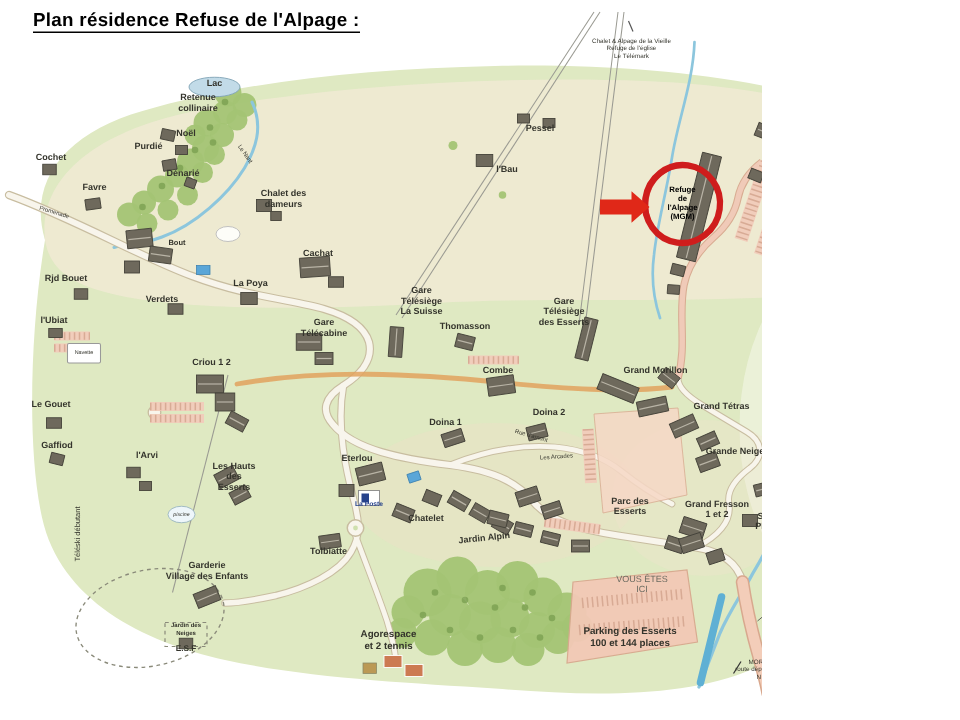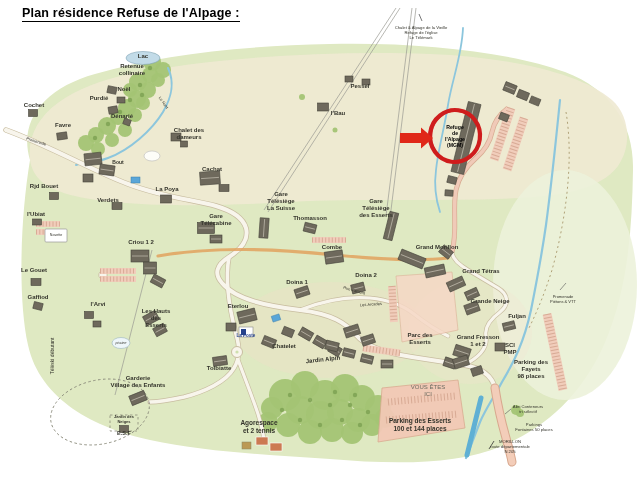--- a/index.html
+++ b/index.html
@@ -1,16 +1,16 @@
 <!DOCTYPE html>
 <html style="--paper: #ffffff; --green: #dfe9c2; --beige: #efe9d3; --meadow: #ecf2da; --forest: #a3c474; --forestDark: #7ea254; --river: #8cc6dd; --torrent: #5fb0d4; --roadFill: #f8f5ec; --roadEdge: #c8bda0; --orange: #e2a25e; --parkFill: #f2c9b6; --parkEdge: #d8a88e; --building: #6e695c; --buildingEdge: #45433a; --label: #34342c; --red: #cf1d1d; --redArrow: #e02818;"><head>
 <meta charset="utf-8">
 <style>
   html,body{margin:0;padding:0;background:#fff;}
-  .page{position:relative;width:640px;height:480px;background:var(--paper,#fff);overflow:hidden;
+  .page{position:relative;width:508px;height:480px;background:var(--paper,#fff);overflow:hidden;
         font-family:"Liberation Sans",sans-serif;}
   .title{position:absolute;left:22px;top:6px;margin:0;font-size:12.5px;font-weight:700;color:#000;
          border-bottom:1.6px solid #000;padding-bottom:1px;letter-spacing:.2px;}
   svg.map{position:absolute;left:0;top:0;}
   .labels{position:absolute;left:0;top:0;width:640px;height:480px;pointer-events:none;}
   .ml{position:absolute;white-space:pre-line;text-align:center;line-height:1.18;
       color:var(--label,#34342c);transform-origin:center;}
   .hl{position:absolute;white-space:pre-line;text-align:center;line-height:1.15;font-weight:700;}
   
   .base{fill:var(--green);} .beige{fill:var(--beige);} .meadow{fill:var(--meadow);}

